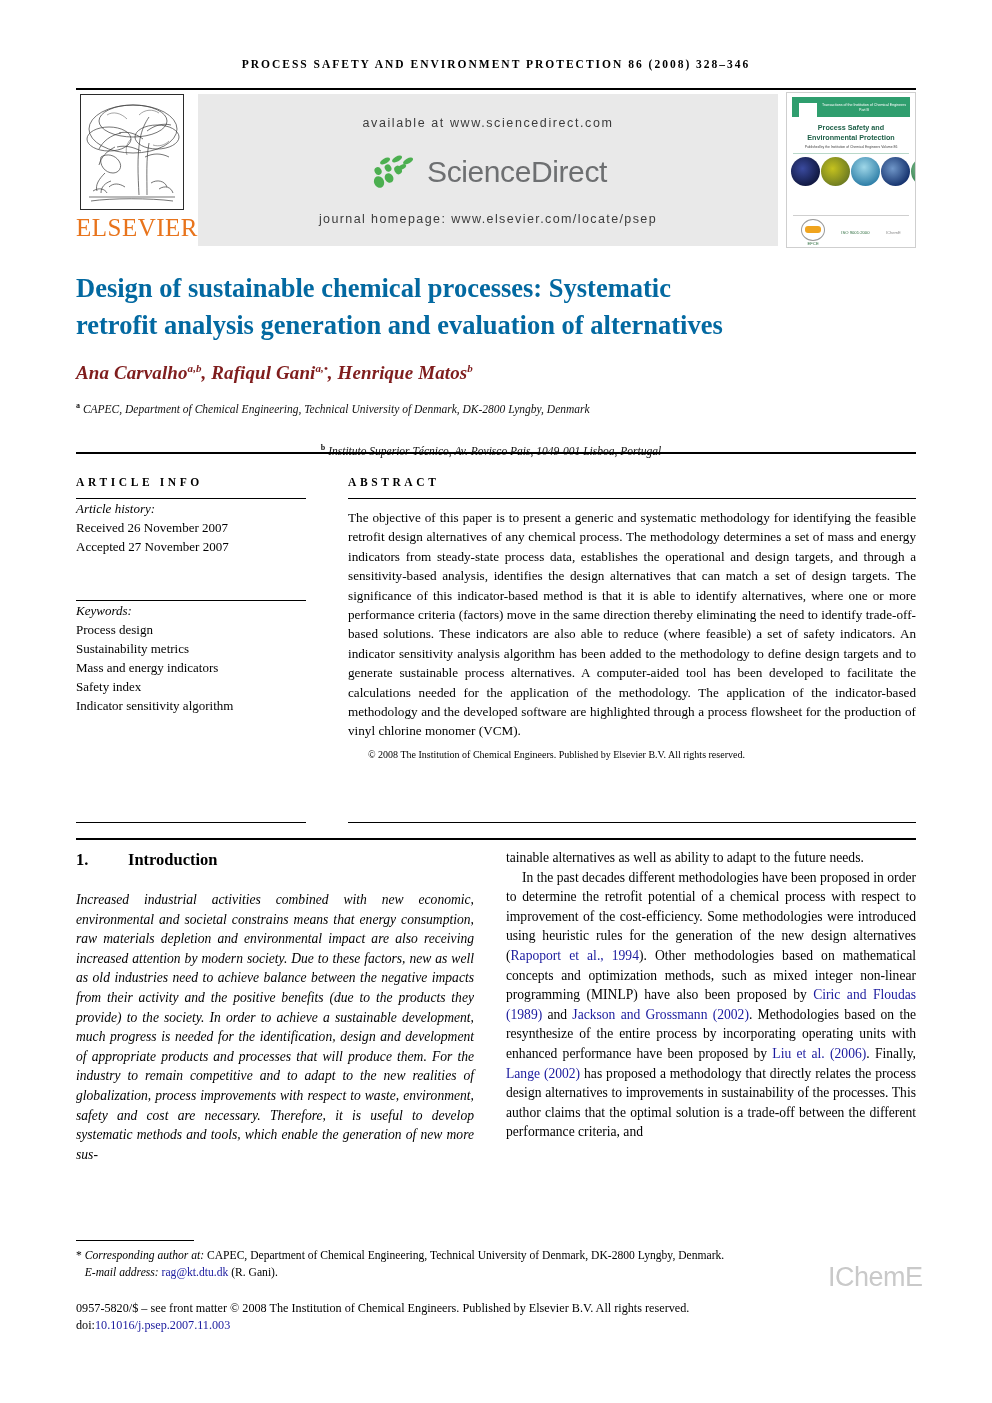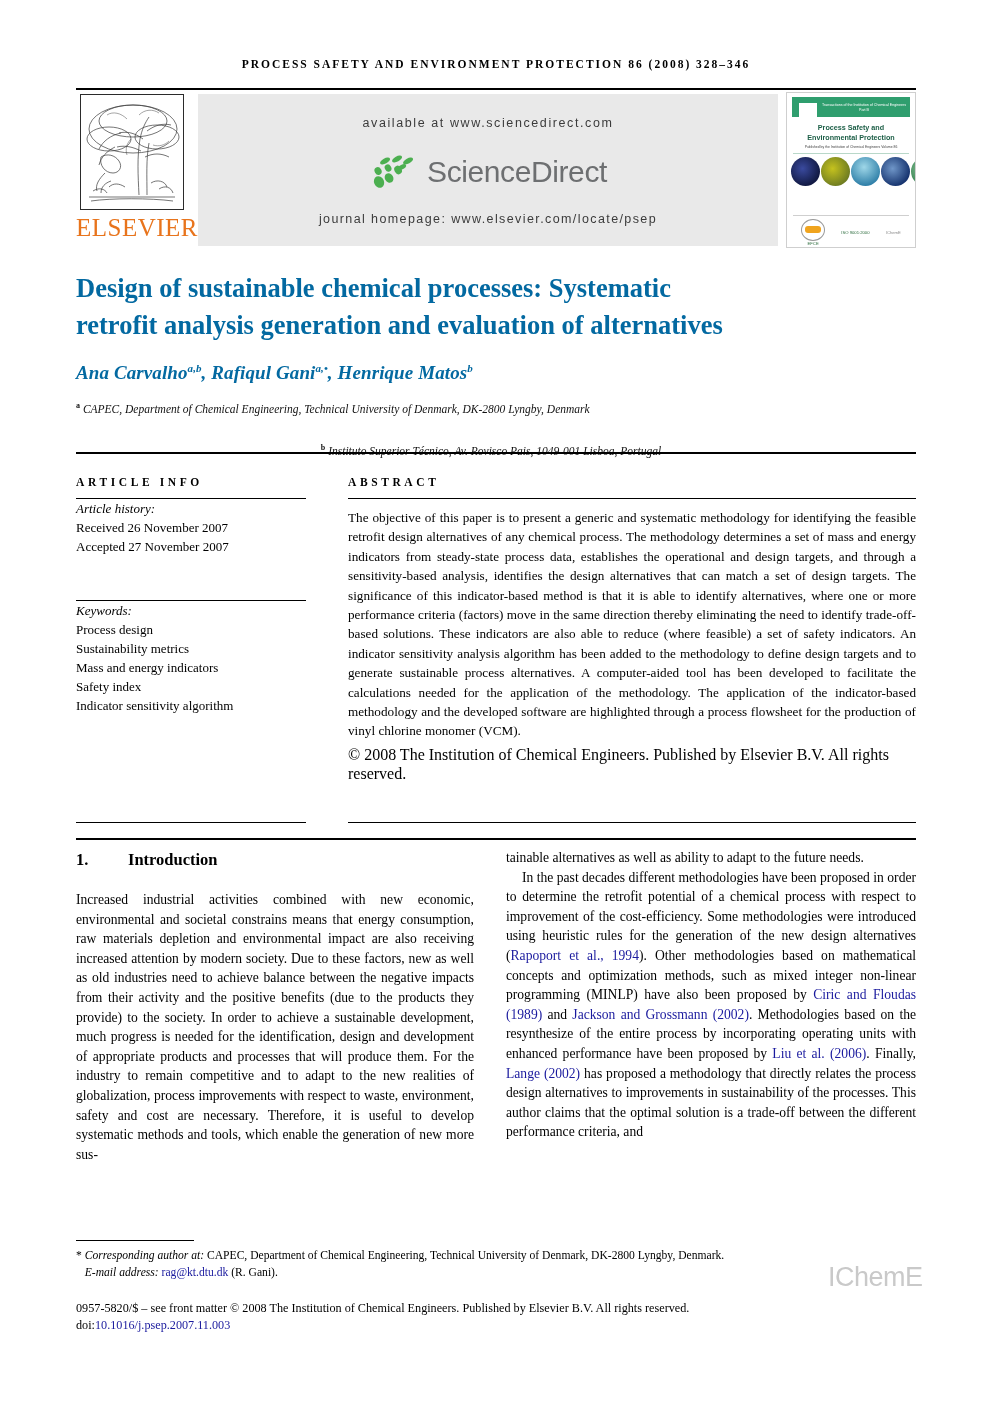--- a/index.html
+++ b/index.html
@@ -241,21 +241,21 @@
     color: #0369a1;
   }
   .authors {
     position: absolute;
     left: 76px; top: 362px;
     width: 830px;
     font-family: "Liberation Serif", serif;
     font-size: 19px;
     font-style: italic;
     font-weight: bold;
-    color: #0369a1;
+    color: #7f1d1d;
     letter-spacing: 0.1px;
   }
   .authors sup { font-size: 11px; vertical-align: super; font-style: italic; }
   .affil {
     position: absolute;
     left: 76px;
     width: 830px;
     font-family: "Liberation Serif", serif;
     font-size: 11.5px;
     font-style: italic;
@@ -305,23 +305,24 @@
   .info-gap { height: 34px; }
   .abs-text {
     font-family: "Liberation Serif", serif;
     font-size: 13.2px;
     line-height: 19.4px;
     text-align: justify;
     margin-top: 9px;
   }
   .abs-copy {
     font-family: "Liberation Serif", serif;
-    font-size: 16px;
+    font-size: 10px;
     line-height: 19.4px;
     margin-top: 4px;
+    margin-left: 20px;
   }
   .rule-after-abs {
     position: absolute;
     left: 348px; top: 822px;
     width: 568px; height: 1px;
     background: #000;
   }
   .rule-after-info {
     position: absolute;
     left: 76px; top: 822px;
@@ -347,20 +348,21 @@
   .sec-head .num { display: inline-block; width: 52px; }
 
   .col-left {
     position: absolute;
     left: 76px; top: 890px;
     width: 398px;
     font-family: "Liberation Serif", serif;
     font-size: 13.6px;
     line-height: 19.6px;
     text-align: justify;
+    font-style: italic;
   }
   .col-right {
     position: absolute;
     left: 506px; top: 848px;
     width: 410px;
     font-family: "Liberation Serif", serif;
     font-size: 13.6px;
     line-height: 19.6px;
     text-align: justify;
   }

